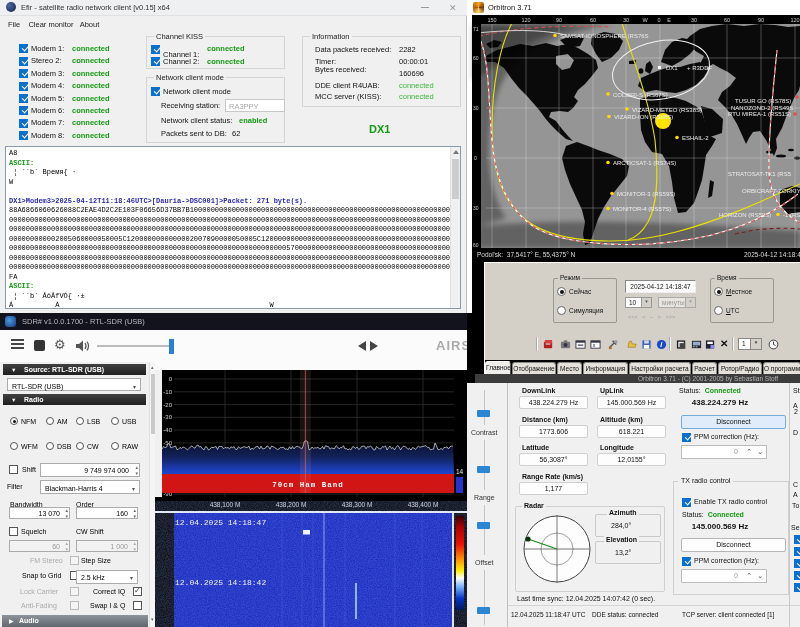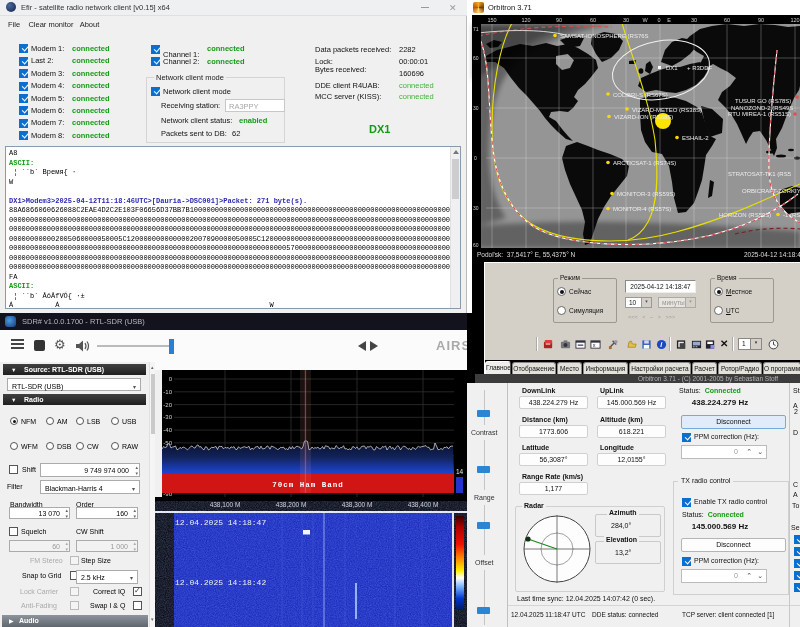--- a/index.html
+++ b/index.html
@@ -34,21 +34,21 @@
     <div class="ab" style="left:449px;top:3px;font-size:9px;color:#999;">✕</div>
   </div>
 
   <div class="ab t75" style="left:8px;top:20px;color:#222;">File&nbsp;&nbsp;&nbsp;&nbsp;Clear monitor&nbsp;&nbsp;&nbsp;About</div>
 
   <div id="modems">
         <div class="cb" style="left:19px;top:44.4px"></div>
         <div class="ab t75" style="left:31px;top:43.9px">Modem 1:</div>
         <div class="ab t75 grn" style="left:72px;top:43.9px">connected</div>
         <div class="cb" style="left:19px;top:56.8px"></div>
-        <div class="ab t75" style="left:31px;top:56.3px">Last 2:</div>
+        <div class="ab t75" style="left:31px;top:56.3px">Stereo 2:</div>
         <div class="ab t75 grn" style="left:72px;top:56.3px">connected</div>
         <div class="cb" style="left:19px;top:69.2px"></div>
         <div class="ab t75" style="left:31px;top:68.7px">Modem 3:</div>
         <div class="ab t75 grn" style="left:72px;top:68.7px">connected</div>
         <div class="cb" style="left:19px;top:81.6px"></div>
         <div class="ab t75" style="left:31px;top:81.1px">Modem 4:</div>
         <div class="ab t75 grn" style="left:72px;top:81.1px">connected</div>
         <div class="cb" style="left:19px;top:94.0px"></div>
         <div class="ab t75" style="left:31px;top:93.5px">Modem 5:</div>
         <div class="ab t75 grn" style="left:72px;top:93.5px">connected</div>
@@ -56,20 +56,23 @@
         <div class="ab t75" style="left:31px;top:105.9px">Modem 6:</div>
         <div class="ab t75 grn" style="left:72px;top:105.9px">connected</div>
         <div class="cb" style="left:19px;top:118.8px"></div>
         <div class="ab t75" style="left:31px;top:118.3px">Modem 7:</div>
         <div class="ab t75 grn" style="left:72px;top:118.3px">connected</div>
         <div class="cb" style="left:19px;top:131.2px"></div>
         <div class="ab t75" style="left:31px;top:130.7px">Modem 8:</div>
         <div class="ab t75 grn" style="left:72px;top:130.7px">connected</div>
       </div>
 
+  <div class="gb" style="left:146px;top:36px;width:139px;height:33px;">
+        <span>Channel KISS</span>
+      </div>
   <div id="channels">
         <div class="cb" style="left:151px;top:44.5px"></div>
         <div class="ab t75" style="left:163px;top:50px">Channel 1:</div>
         <div class="ab t75 grn" style="left:207px;top:44px">connected</div>
         <div class="cb" style="left:151px;top:57px"></div>
         <div class="ab t75" style="left:163px;top:56.5px">Channel 2:</div>
         <div class="ab t75 grn" style="left:207px;top:56.5px">connected</div>
       </div>
 
   <div class="gb" style="left:146px;top:77px;width:139px;height:66px;">
@@ -79,24 +82,27 @@
   <div class="ab t75" style="left:163px;top:87px;">Network client mode</div>
   <div class="ab t75" style="left:161px;top:101px;">Receiving station:</div>
   <div class="fld" style="left:225px;top:99px;width:60px;height:13px;border-color:#c8c8c8;">
         <span style="font-size:7.5px;color:#a8a8a8;position:absolute;left:3px;top:2px;">RA3PPY</span>
       </div>
   <div class="ab t75" style="left:161px;top:116px;">Network client status:</div>
   <div class="ab t75 grn" style="left:239px;top:116px;">enabled</div>
   <div class="ab t75" style="left:161px;top:129px;">Packets sent to DB:</div>
   <div class="ab t75" style="left:232px;top:129px;">62</div>
 
+  <div class="gb" style="left:302px;top:36px;width:159px;height:71px;">
+        <span>Information</span>
+      </div>
   <div id="info">
         <div class="ab t75" style="left:315px;top:44.8px">Data packets received:</div>
         <div class="ab t75" style="left:399px;top:44.8px;">2282</div>
-        <div class="ab t75" style="left:315px;top:56.7px">Lock:</div>
+        <div class="ab t75" style="left:315px;top:56.7px">Timer:</div>
         <div class="ab t75" style="left:399px;top:56.7px;">00:00:01</div>
         <div class="ab t75" style="left:315px;top:65px">Bytes received:</div>
         <div class="ab t75" style="left:399px;top:68.6px;">160696</div>
         <div class="ab t75" style="left:315px;top:80.5px">DDE client R4UAB:</div>
         <div class="ab t75" style="left:399px;top:80.5px;color:#3db53d;">connected</div>
         <div class="ab t75" style="left:315px;top:92.4px">MCC server (KISS):</div>
         <div class="ab t75" style="left:399px;top:92.4px;color:#3db53d;">connected</div>
       </div>
 
   <div class="ab grn" style="left:369px;top:123px;font-size:11px;">DX1</div>

